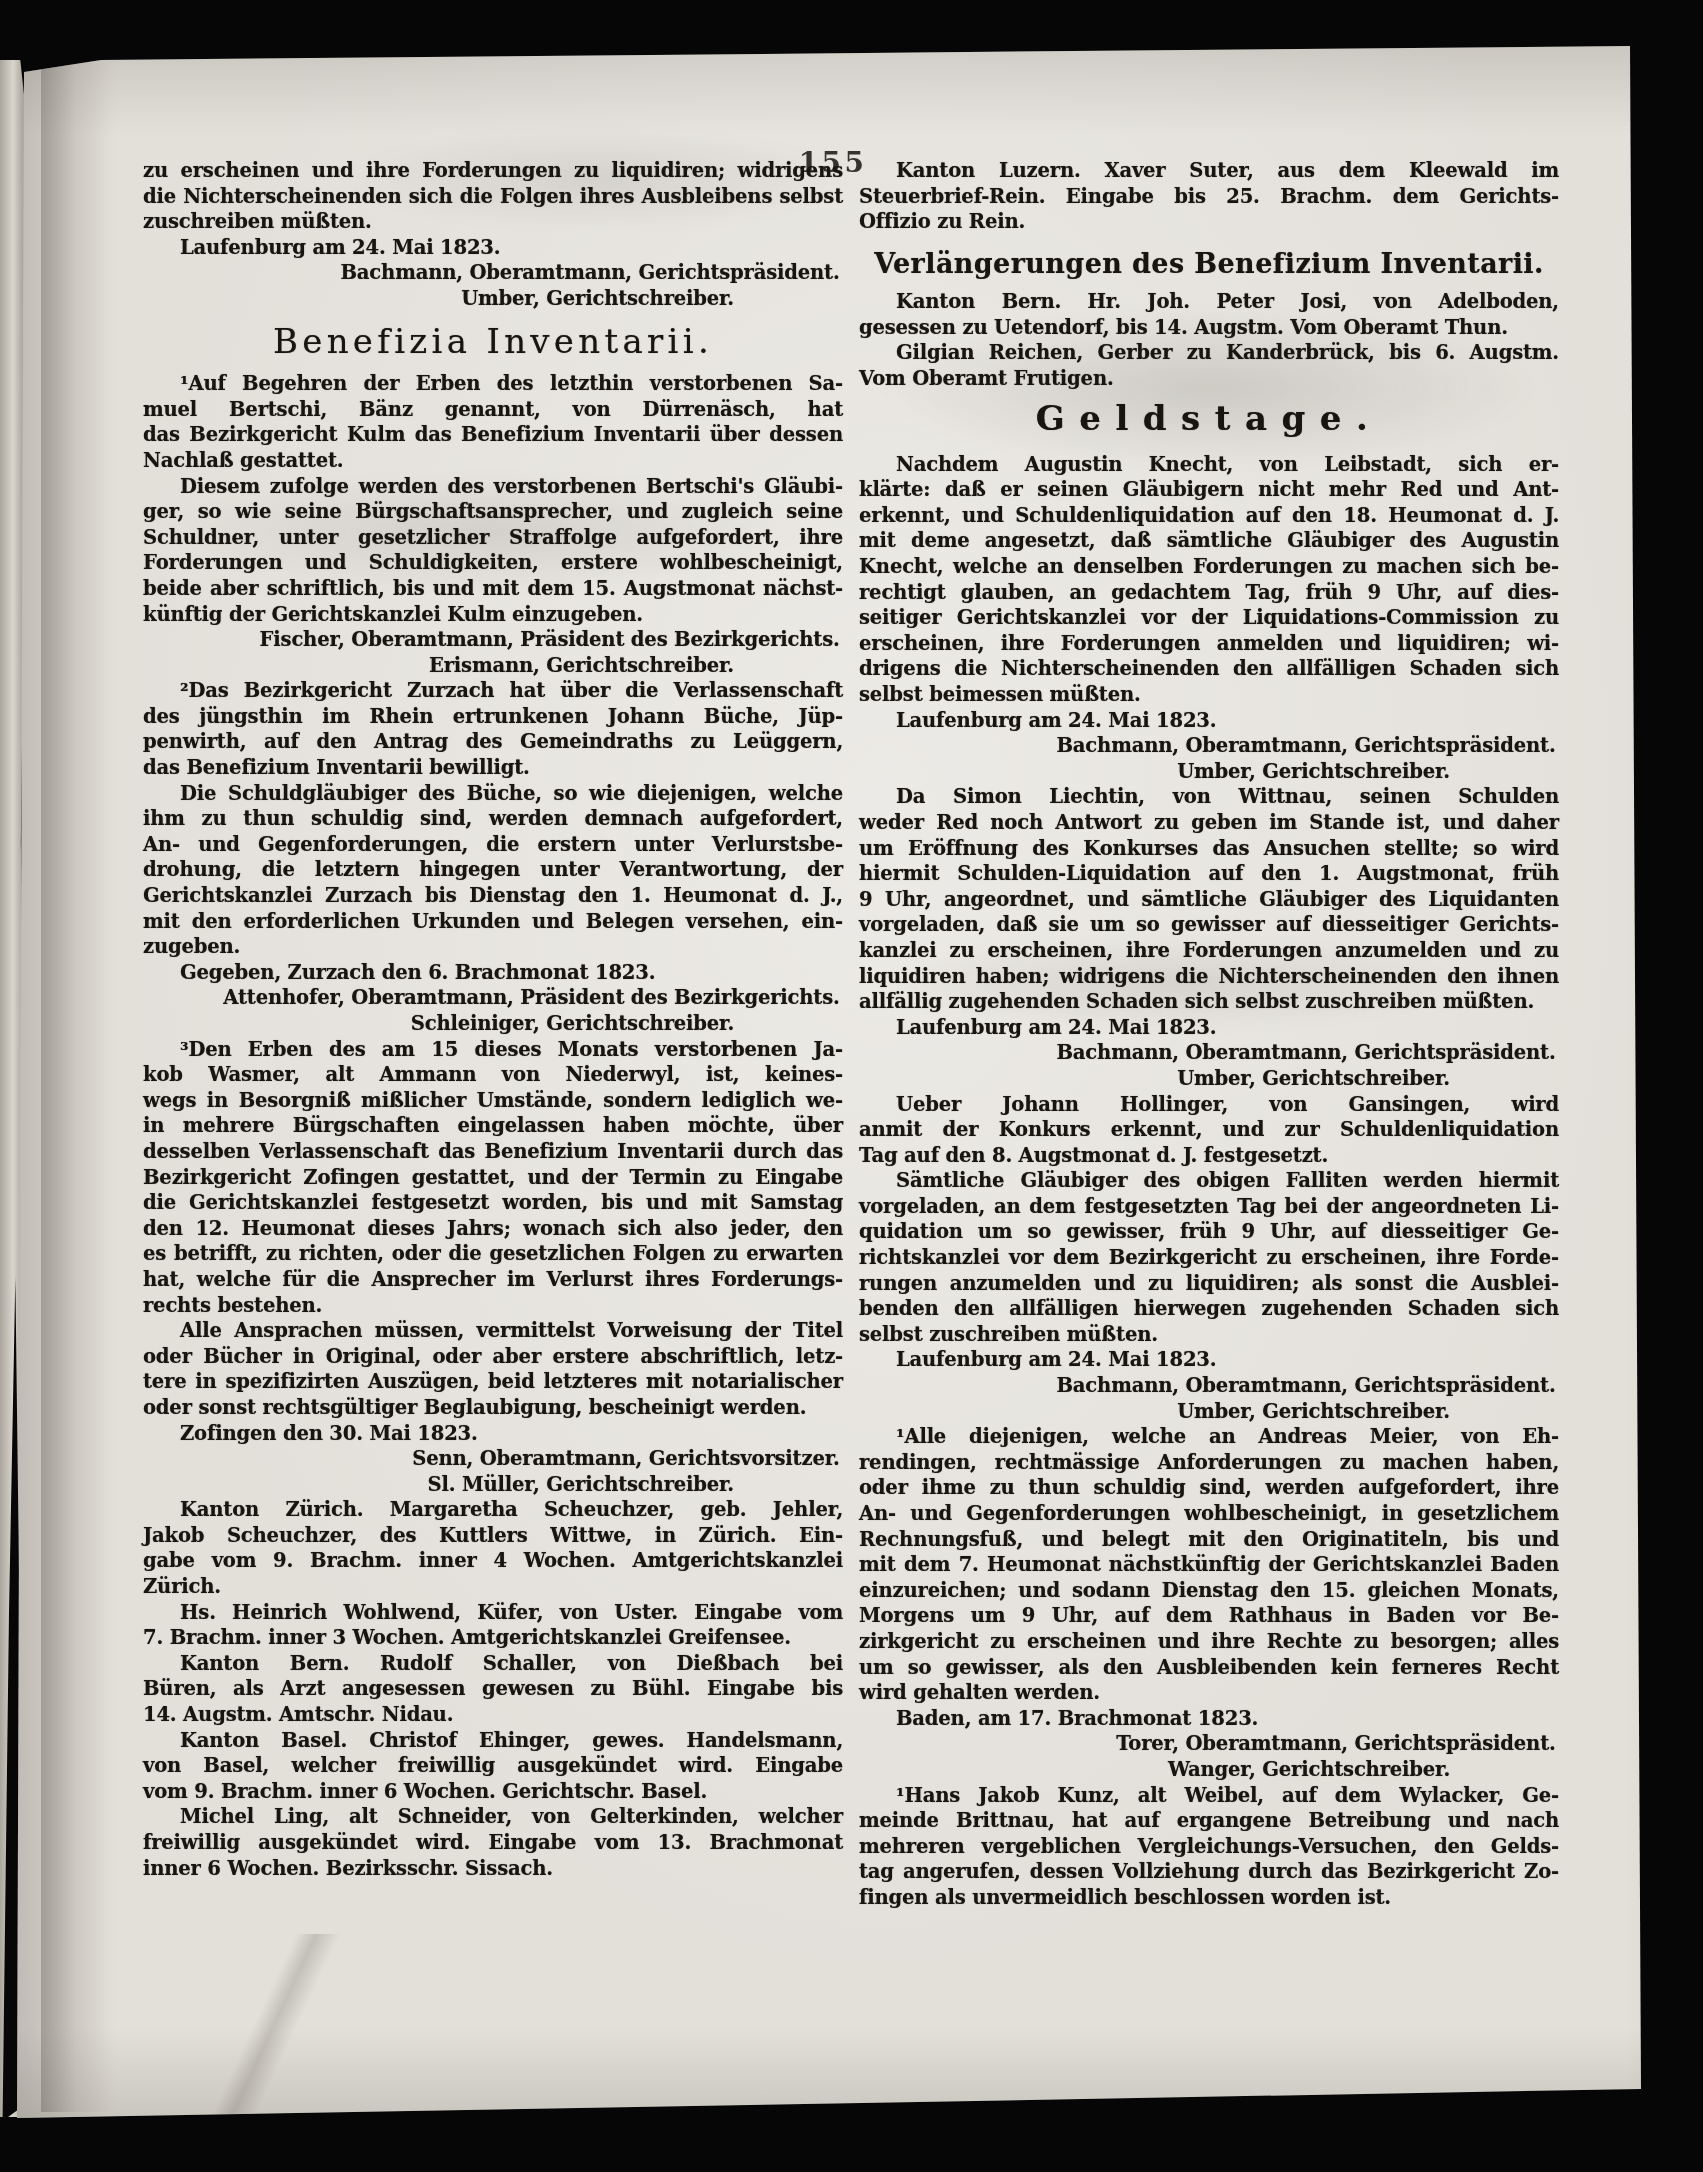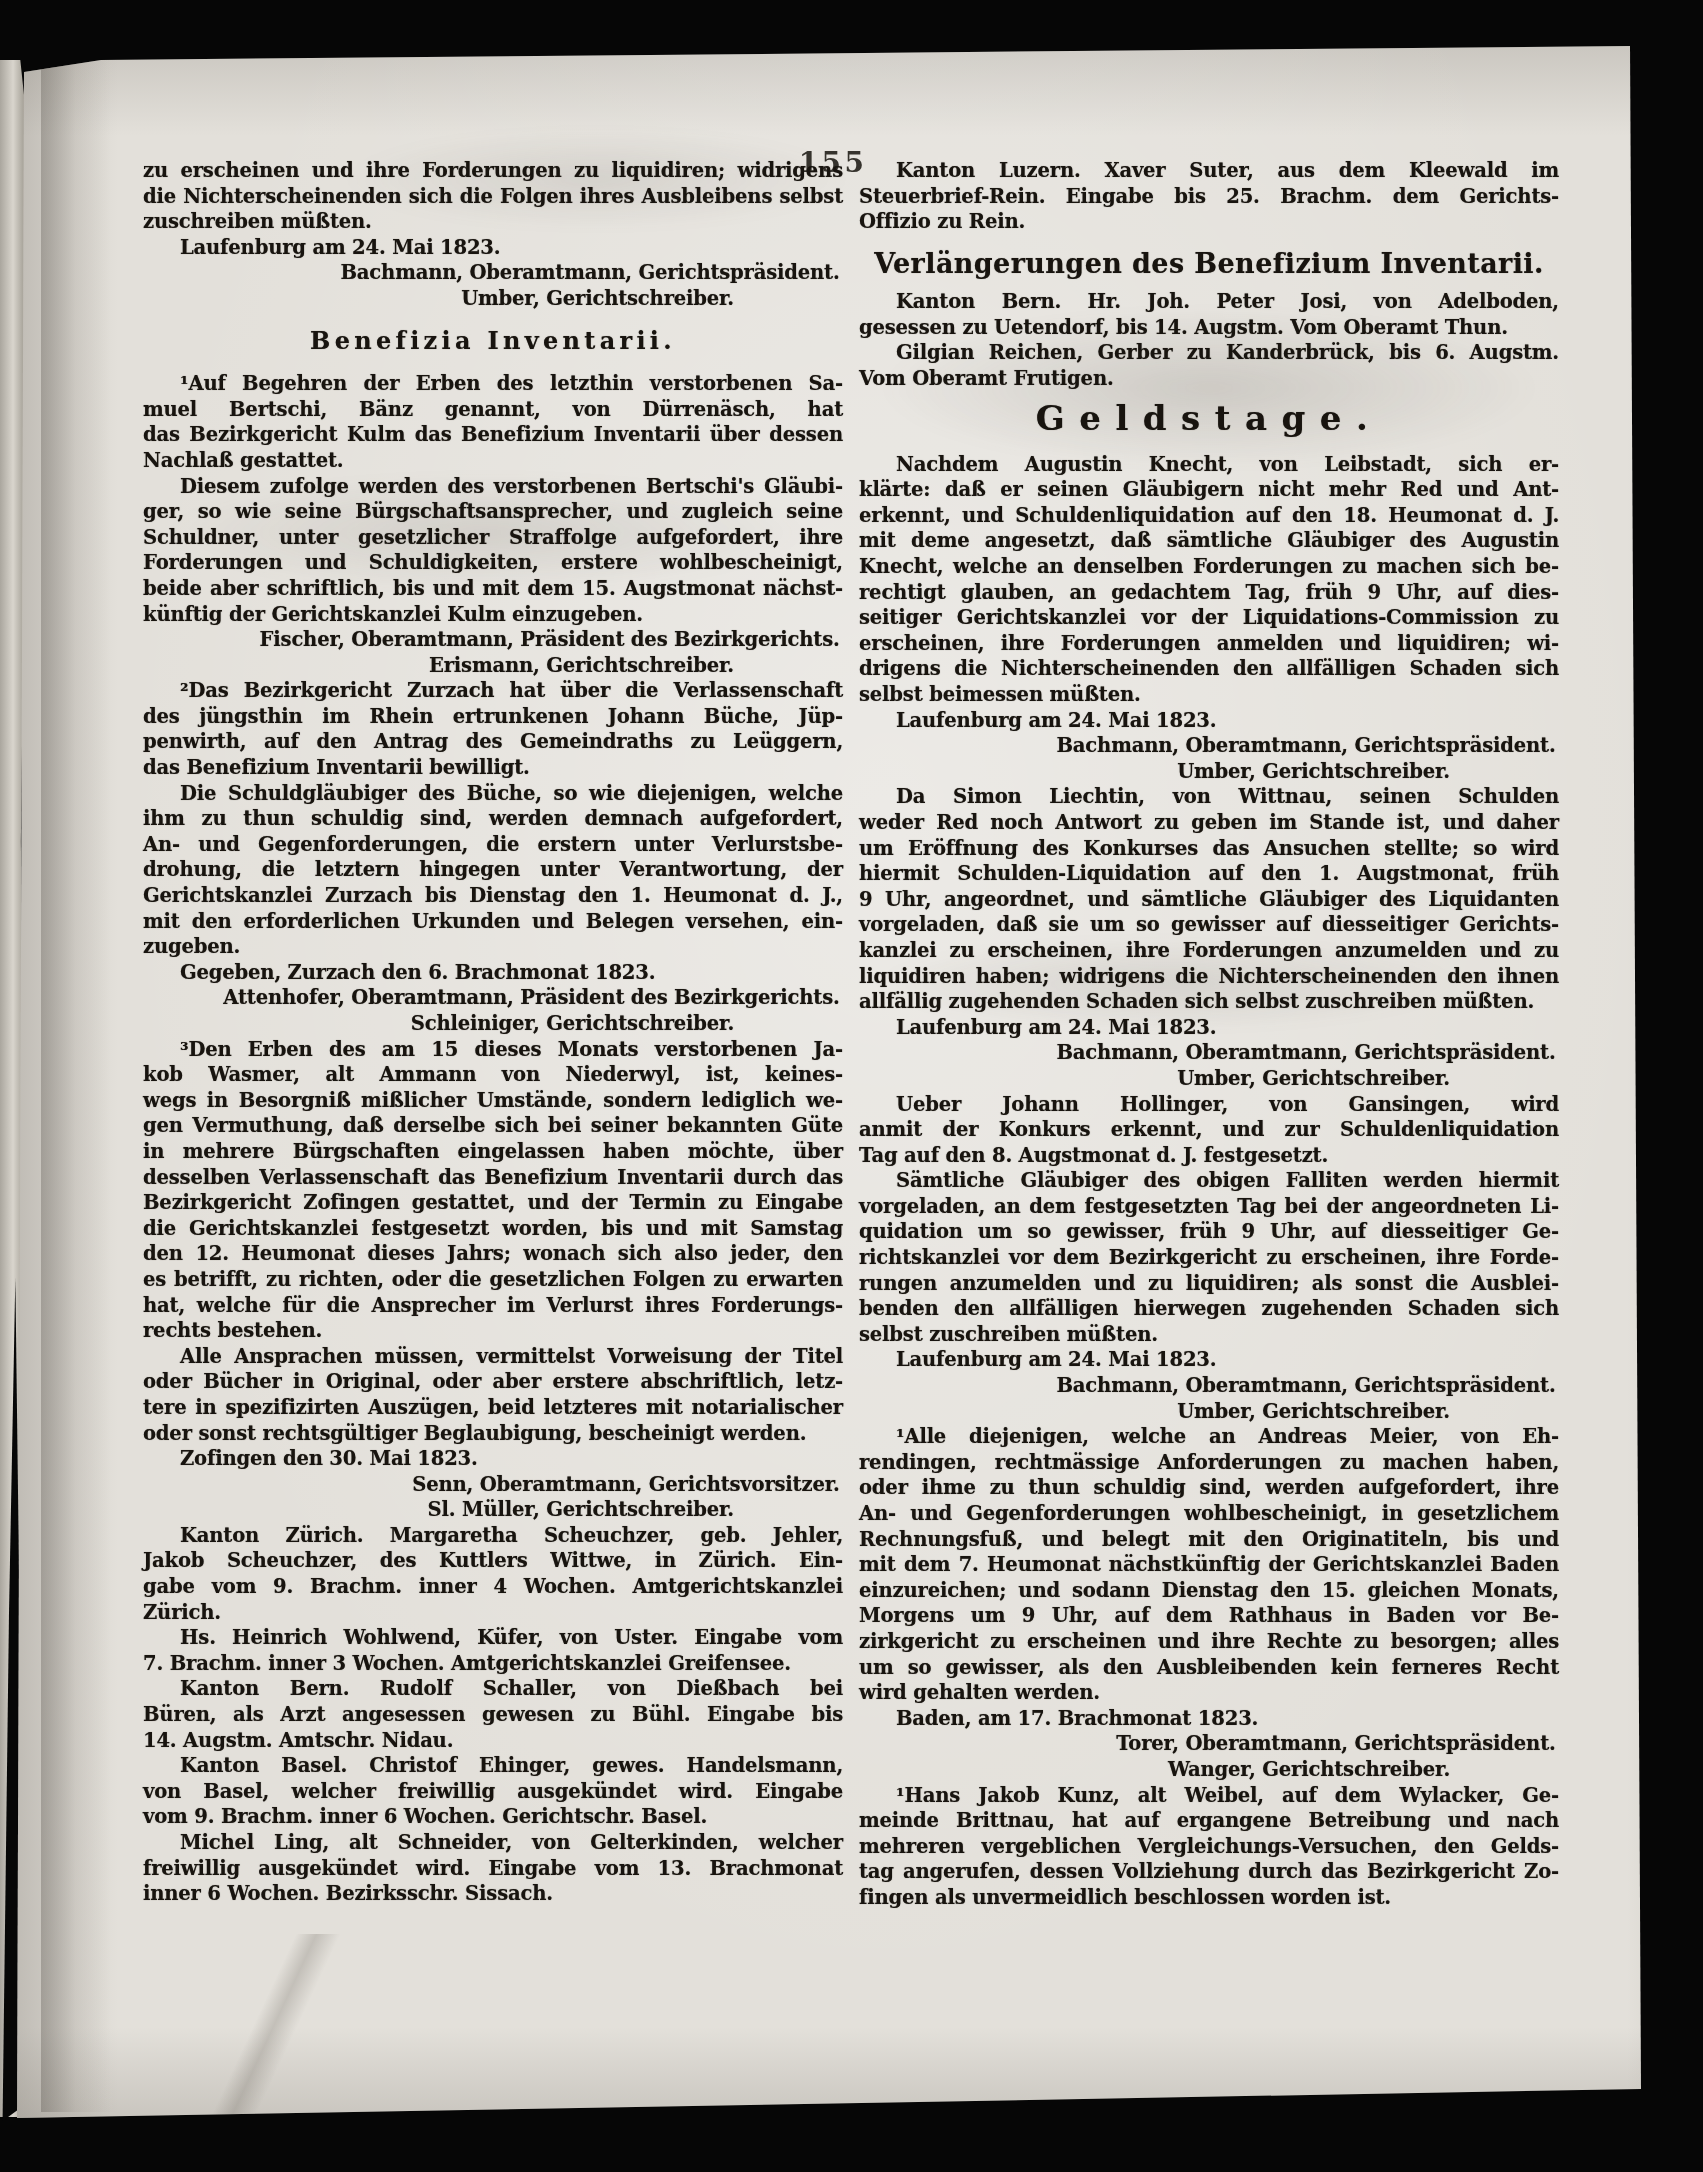--- a/index.html
+++ b/index.html
@@ -38,22 +38,22 @@
   #col-right{left:859px;}
 
   .line,.date,.sigline{font-size:19.6px;line-height:25.6px;letter-spacing:-0.2px;white-space:normal;}
   .line{text-align:justify;text-align-last:justify;}
   .line.last{text-align-last:left;}
   .line.indent{text-indent:37px;}
   .date{text-indent:37px;}
   .sig1{text-align:right;padding-right:3.4px;}
   .sig2{text-align:right;padding-right:109px;}
 
-  .h1{text-align:center;font-size:24px;line-height:46px;letter-spacing:4.3px;
-      margin:6.8px 0 6.8px;font-weight:700;}
+  .h1{text-align:center;font-size:34px;line-height:46px;letter-spacing:4.3px;
+      margin:6.8px 0 6.8px;font-weight:400;}
   .h1wide{text-align:center;font-size:34px;line-height:43px;letter-spacing:14.5px;
       margin:5px 0 12px;font-weight:700;}
   .h2{text-align:center;font-size:27px;line-height:34px;letter-spacing:0.4px;
       margin:12px 0 8.5px;font-weight:700;}
 </style>
 </head>
 <body>
 
 <div class="scan">
   <div class="prevleaf"></div>
@@ -114,21 +114,20 @@
         </div>
         <div class="date">Gegeben, Zurzach den 6. Brachmonat 1823.</div>
         <div class="sig">
           <div class="sigline sig1">Attenhofer, Oberamtmann, Präsident des Bezirkgerichts.</div>
           <div class="sigline sig2">Schleiniger, Gerichtschreiber.</div>
         </div>
         <div class="para">
           <div class="line indent">³Den Erben des am 15 dieses Monats verstorbenen Ja-</div>
           <div class="line">kob Wasmer, alt Ammann von Niederwyl, ist, keines-</div>
           <div class="line">wegs in Besorgniß mißlicher Umstände, sondern lediglich we-</div>
-          <div class="line">gen Vermuthung, daß derselbe sich bei seiner bekannten Güte</div>
           <div class="line">in mehrere Bürgschaften eingelassen haben möchte, über</div>
           <div class="line">desselben Verlassenschaft das Benefizium Inventarii durch das</div>
           <div class="line">Bezirkgericht Zofingen gestattet, und der Termin zu Eingabe</div>
           <div class="line">die Gerichtskanzlei festgesetzt worden, bis und mit Samstag</div>
           <div class="line">den 12. Heumonat dieses Jahrs; wonach sich also jeder, den</div>
           <div class="line">es betrifft, zu richten, oder die gesetzlichen Folgen zu erwarten</div>
           <div class="line">hat, welche für die Ansprecher im Verlurst ihres Forderungs-</div>
           <div class="line last">rechts bestehen.</div>
         </div>
         <div class="para">

